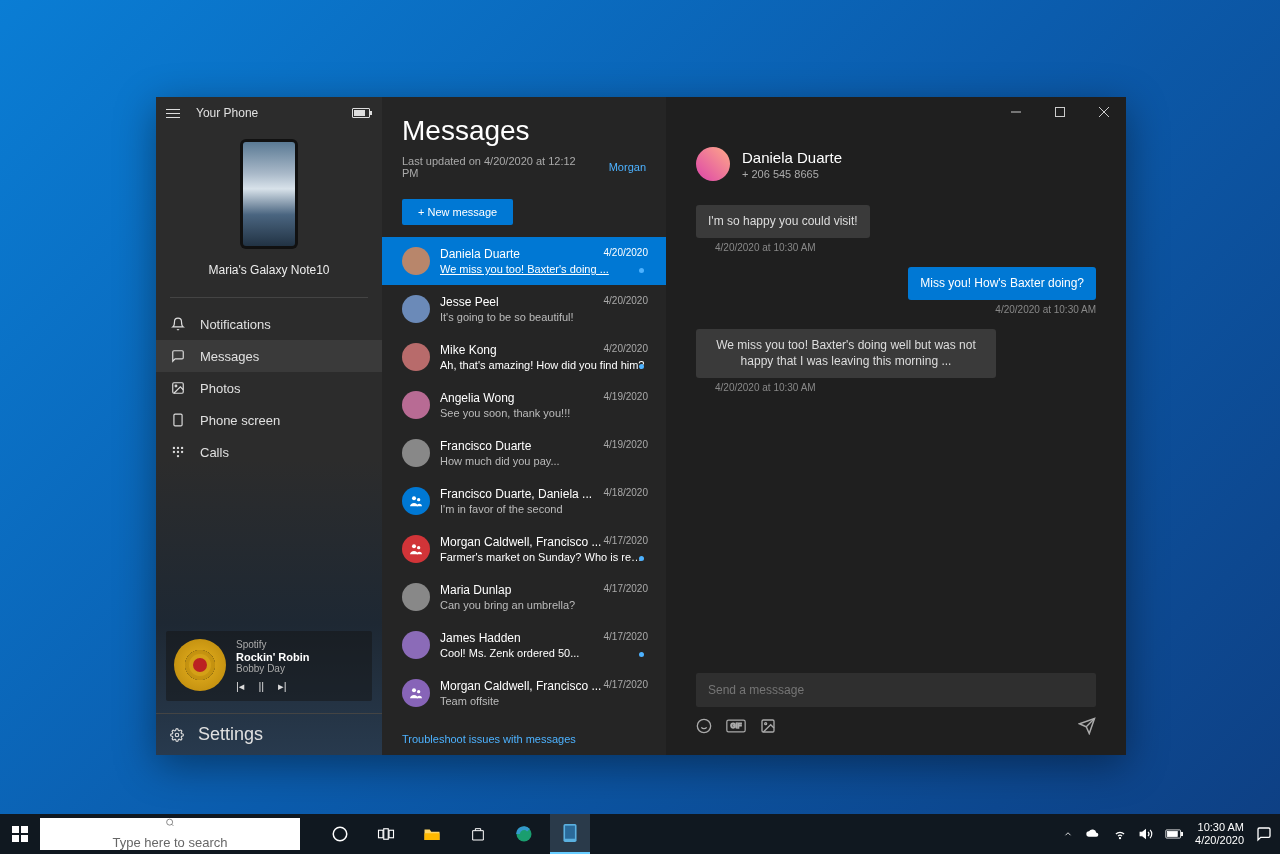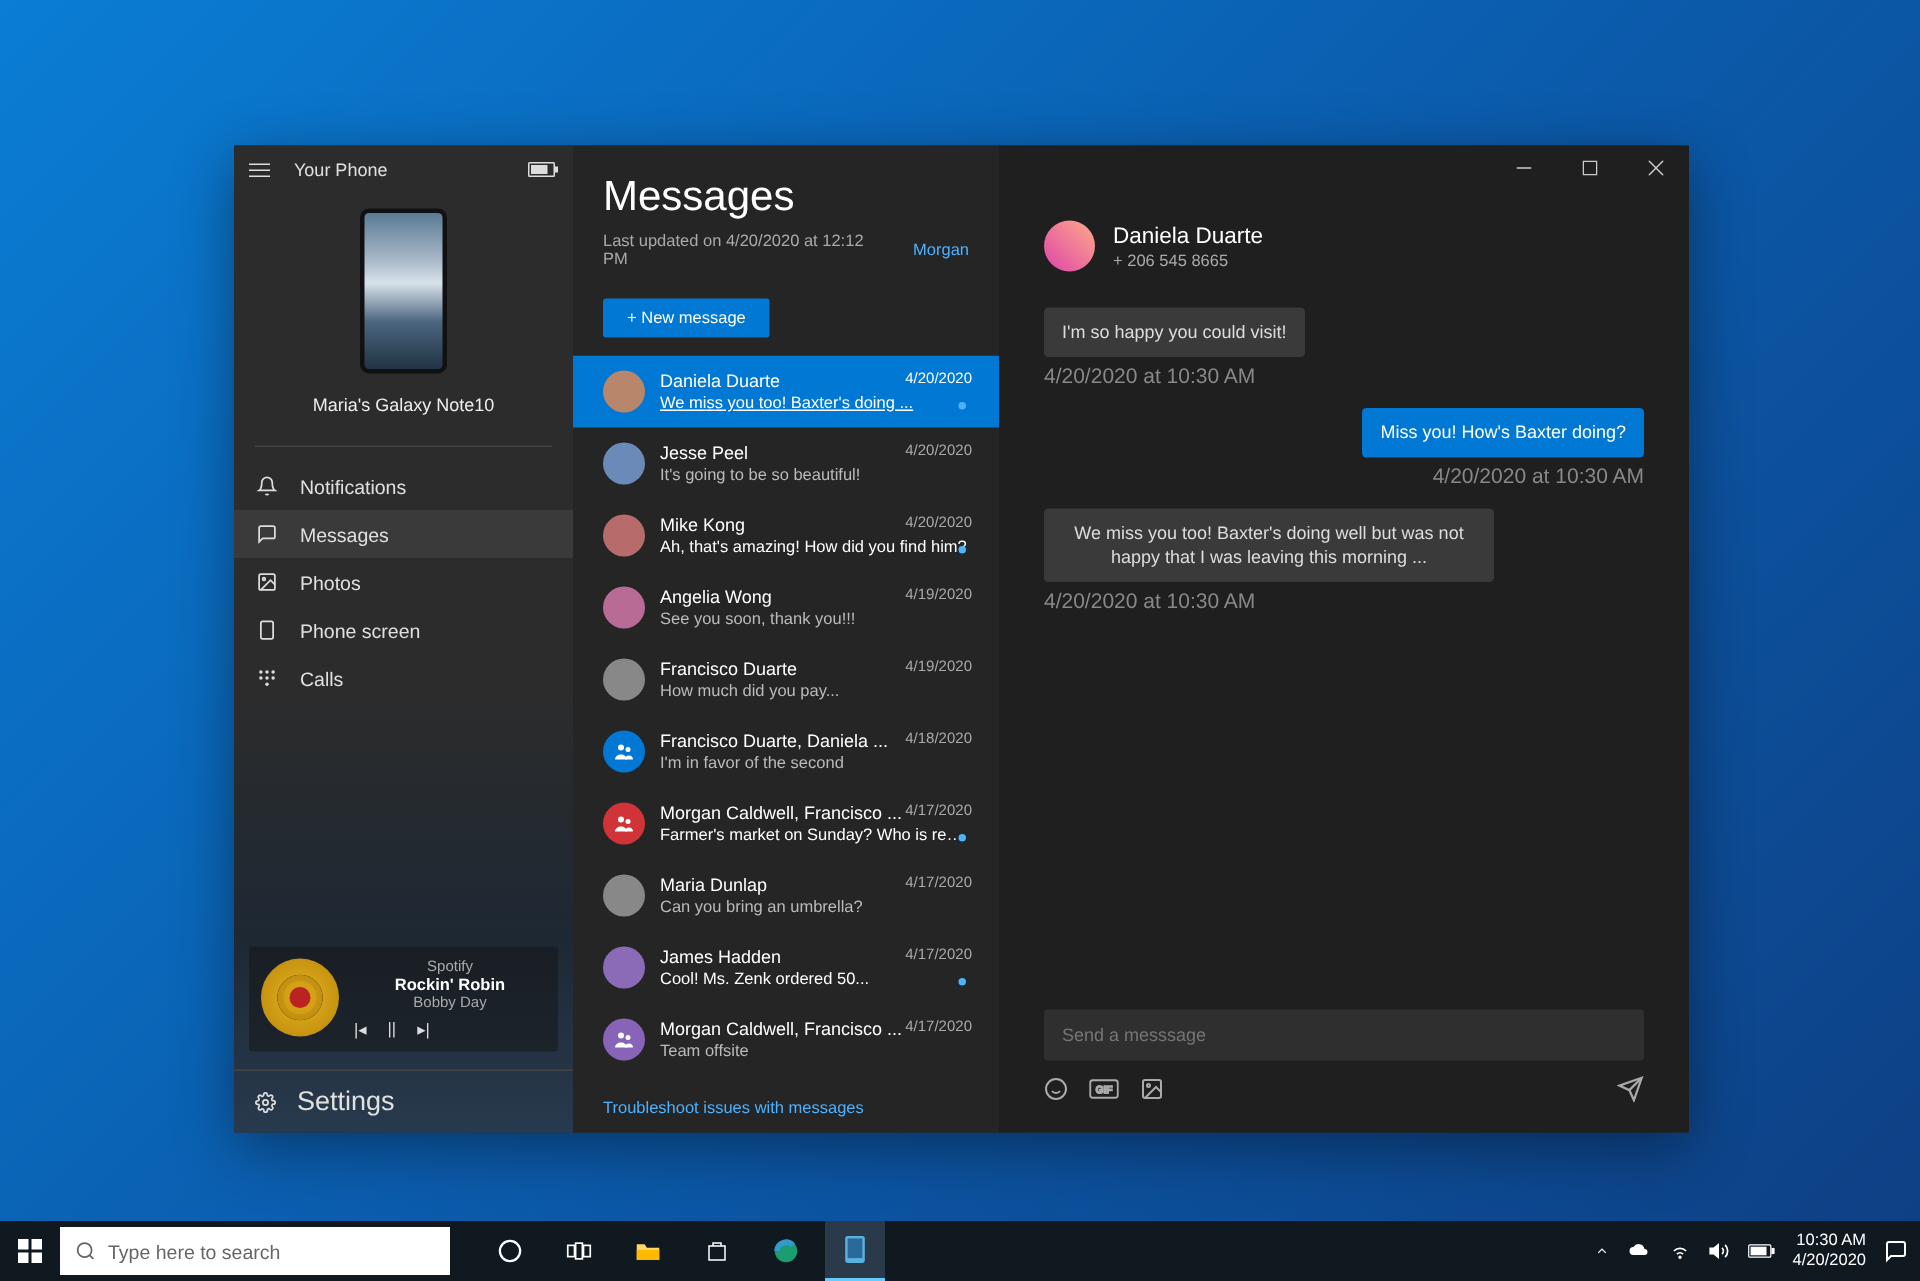--- a/index.html
+++ b/index.html
@@ -15,21 +15,21 @@
 .titlebar .battery .fill { position: absolute; left: 1px; top: 1px; bottom: 1px; width: 70%; background: #ddd; }
 .phone-preview { display:flex; flex-direction:column; align-items:center; padding:10px 0 10px; }
 .phone-frame { width: 58px; height: 110px; border-radius: 6px; background: #111; padding: 3px; }
 .phone-screen { width: 100%; height: 100%; border-radius: 3px; background: linear-gradient(to bottom, #5a7a94 0%, #a8b8c8 30%, #d8e2ea 45%, #4a6580 70%, #223344 100%); }
 .phone-name { font-size: 12px; margin-top: 14px; color: #eee; }
 .divider { height: 1px; background: #444; margin: 10px 14px; }
 .nav { list-style: none; }
 .nav li { display: flex; align-items: center; gap: 14px; padding: 8px 14px; font-size: 13px; cursor: pointer; }
 .nav li.active { background: #3a3a3a; }
 .nav .icon { width: 16px; height: 16px; display: inline-flex; align-items: center; justify-content: center; }
-.media-widget { margin: auto 10px 12px; background: rgba(20,20,20,0.5); border-radius: 2px; padding: 8px; display: flex; gap: 10px; text-align: center; }
+.media-widget { margin: auto 10px 12px; background: rgba(20,20,20,0.5); border-radius: 2px; padding: 8px; display: flex; gap: 10px; }
 .album { width: 52px; height: 52px; border-radius: 50%; background: radial-gradient(circle, #d4a017 0%, #c2900f 40%, #8b6914 41%, #d4a017 42%, #b8860b 100%); flex-shrink: 0; position: relative; }
 .album::after { content: ""; position:absolute; left: 50%; top:50%; width:14px; height:14px; transform:translate(-50%,-50%); border-radius:50%; background:#b22; border:4px solid #d4a017; }
 .media-info { display:flex; flex-direction:column; font-size:11px; flex:1; }
 .media-info .service { color:#aaa; font-size:10px; }
 .media-info .track { color:#fff; font-weight:600; margin-top:1px; }
 .media-info .artist { color:#aaa; font-size:10px; }
 .media-controls { display:flex; gap:14px; margin-top:6px; color:#ddd; font-size:11px; }
 .settings-row { display:flex; align-items:center; gap:14px; padding:10px 14px; font-size:18px; border-top:1px solid #444; cursor:pointer;}
 .mid-panel { width: 284px; background: #252525; display: flex; flex-direction: column; color: #ddd; }
 .mid-header { padding: 18px 20px 8px; }
@@ -57,28 +57,28 @@
 .chat-header .avatar { width:34px; height:34px; border-radius:50%; background:linear-gradient(45deg,#d4a,#fa8); }
 .chat-header .name { font-size:15px; color:#fff; }
 .chat-header .phone { font-size:11px; color:#aaa; margin-top:2px; }
 .chat-body { flex:1; padding: 10px 30px; overflow-y:auto;text-align:center; }
 .msg-row { display:flex; flex-direction:column; margin-bottom:14px; }
 .msg-row.left { align-items:flex-start; }
 .msg-row.right { align-items:flex-end; }
 .bubble { padding:8px 12px; border-radius:3px; font-size:12px; max-width:300px; line-height:1.4; }
 .bubble.left { background:#3a3a3a; color:#ddd; }
 .bubble.right { background:#0078d4; color:#fff; }
-.msg-ts { font-size:14px; color:#888; margin-top:4px; }
+.msg-ts { font-size:10px; color:#888; margin-top:4px;margin-left:19px; }
 .compose { padding: 0 30px 20px; }
 .compose-input { width:100%; background:#2f2f2f; border:none; padding:10px 12px; color:#aaa; font-size:12px; border-radius:2px; }
 .compose-icons { display:flex; gap:14px; margin-top:10px; align-items:center; color:#aaa; }
 .compose-icons .send { margin-left:auto; cursor:pointer; }
 .taskbar { position:absolute; left:0; right:0; bottom:0; height:40px; background:#101820; display:flex; align-items:center; color:#fff; }
 .taskbar .start { width:40px; height:40px; display:flex; align-items:center; justify-content:center; cursor:pointer;}
-.taskbar .search { background:#fff; height:32px; width:260px; margin-left:0; display:flex; align-items:center; padding:0 10px; gap:8px; cursor:text; }
+.taskbar .search { background:#fff; height:32px; width:260px; margin-left:0; display:flex; align-items:center; padding:0 10px; gap:8px; cursor:text;flex-direction:column; }
 .taskbar .search span { color:#666; font-size:13px; }
 .taskbar .tray-icons { display:flex; gap:6px; margin-left:20px; }
 .taskbar .tray-icons .ico { width:40px; height:40px; display:flex; align-items:center; justify-content:center; cursor:pointer; }
 .taskbar .tray-icons .ico.active { background:#2a3a4a; border-bottom:2px solid #6cf; }
 .taskbar .right { margin-left:auto; display:flex; align-items:center; gap:12px; padding-right:8px; font-size:11px; }
 .taskbar .right .clock { text-align:right; line-height:1.2; font-size:11px; }
 svg { display:block; }
 </style>
 </head>
 <body>

